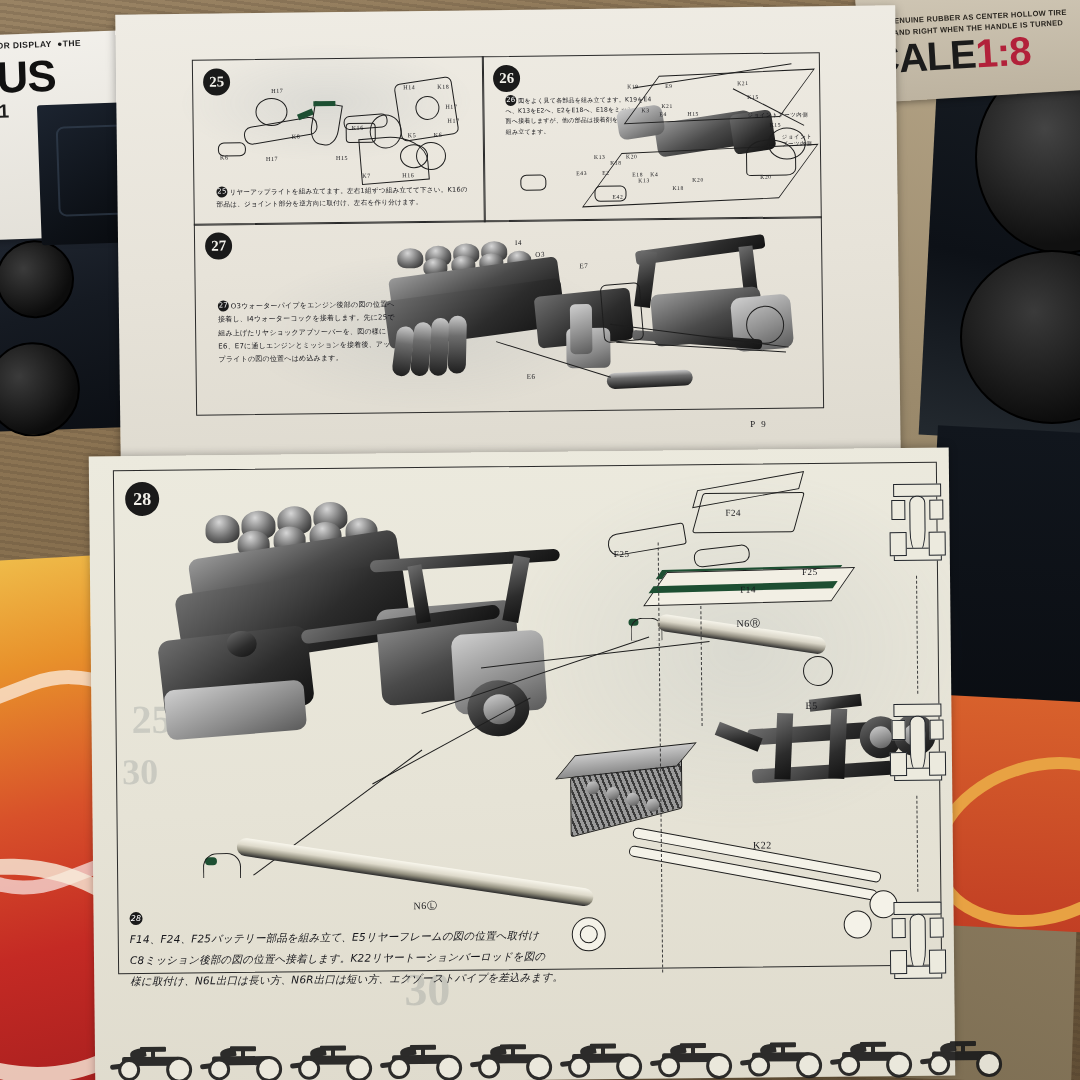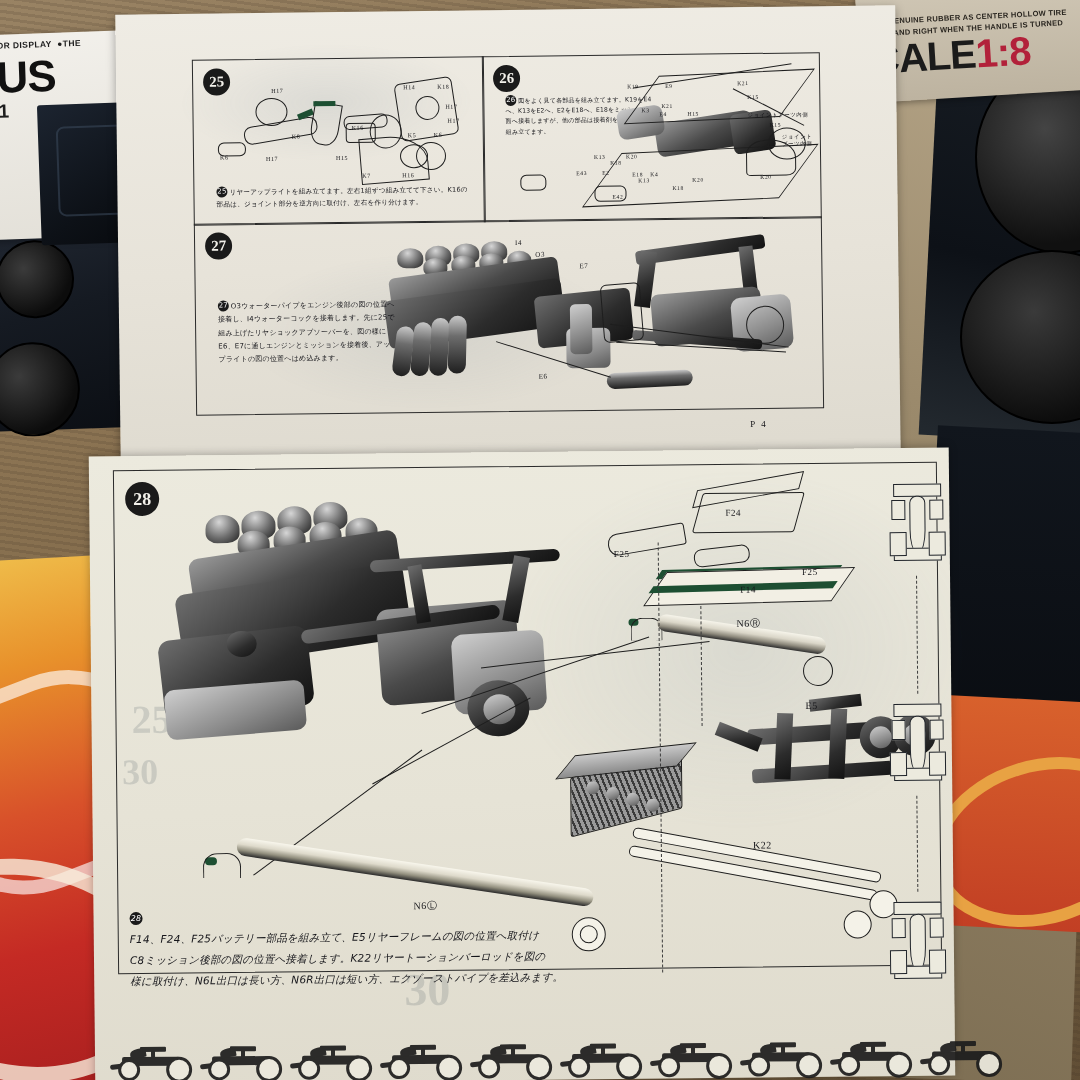--- a/index.html
+++ b/index.html
@@ -326,28 +326,28 @@
 
       <div class="lt" style="left:374px;top:84px;width:22px;height:50px;border-radius:5px;"></div>
       <div class="pipe" style="left:410px;top:152px;width:86px;height:16px;transform:rotate(-2deg);"></div>
       <div class="thinline" style="left:300px;top:120px;width:120px;transform:rotate(18deg);"></div>
       <div class="thinline" style="left:414px;top:104px;width:180px;transform:rotate(8deg);"></div>
       <div class="thinline" style="left:420px;top:122px;width:170px;transform:rotate(4deg);"></div>
 
       <span class="partlbl" style="left:320px;top:18px;font-size:7px;">I4</span>
       <span class="partlbl" style="left:340px;top:30px;font-size:7px;">O3</span>
       <span class="partlbl" style="left:384px;top:42px;font-size:7px;">E7</span>
-      <span class="partlbl" style="left:330px;top:152px;font-size:7px;margin-left:12px;">E6</span>
+      <span class="partlbl" style="left:330px;top:152px;font-size:7px;">E6</span>
 
       <div class="jtext" style="left:22px;top:76px;width:178px;font-size:7px;line-height:1.9;">
         <span class="bullet">27</span><span>O3ウォーターパイプをエンジン後部の図の位置へ接着し、I4ウォーターコックを接着します。先に25で組み上げたリヤショックアブソーバーを、図の様にE6、E7に通しエンジンとミッションを接着後、アップライトの図の位置へはめ込みます。</span>
       </div>
     </div>
 
-    <div class="partlbl" style="left:630px;top:412px;font-size:9px;letter-spacing:2px;">P 4</div>
+    <div class="partlbl" style="left:630px;top:412px;font-size:9px;letter-spacing:2px;">P 9</div>
   </div>
 
   <div class="layer" id="sheet-bottom">
 
     <span class="ghost" style="left:40px;top:240px;font-size:40px;font-weight:bold;font-family:'Liberation Serif',serif;">25</span>
     <span class="ghost" style="left:30px;top:295px;font-size:36px;font-weight:bold;font-family:'Liberation Serif',serif;">30</span>
     <span class="ghost" style="left:310px;top:510px;font-size:46px;font-weight:bold;font-family:'Liberation Serif',serif;">30</span>
     <div class="bleed" style="left:420px;top:20px;width:460px;height:360px;
          background:radial-gradient(ellipse,#7d8c98 0%,transparent 72%);"></div>
 

